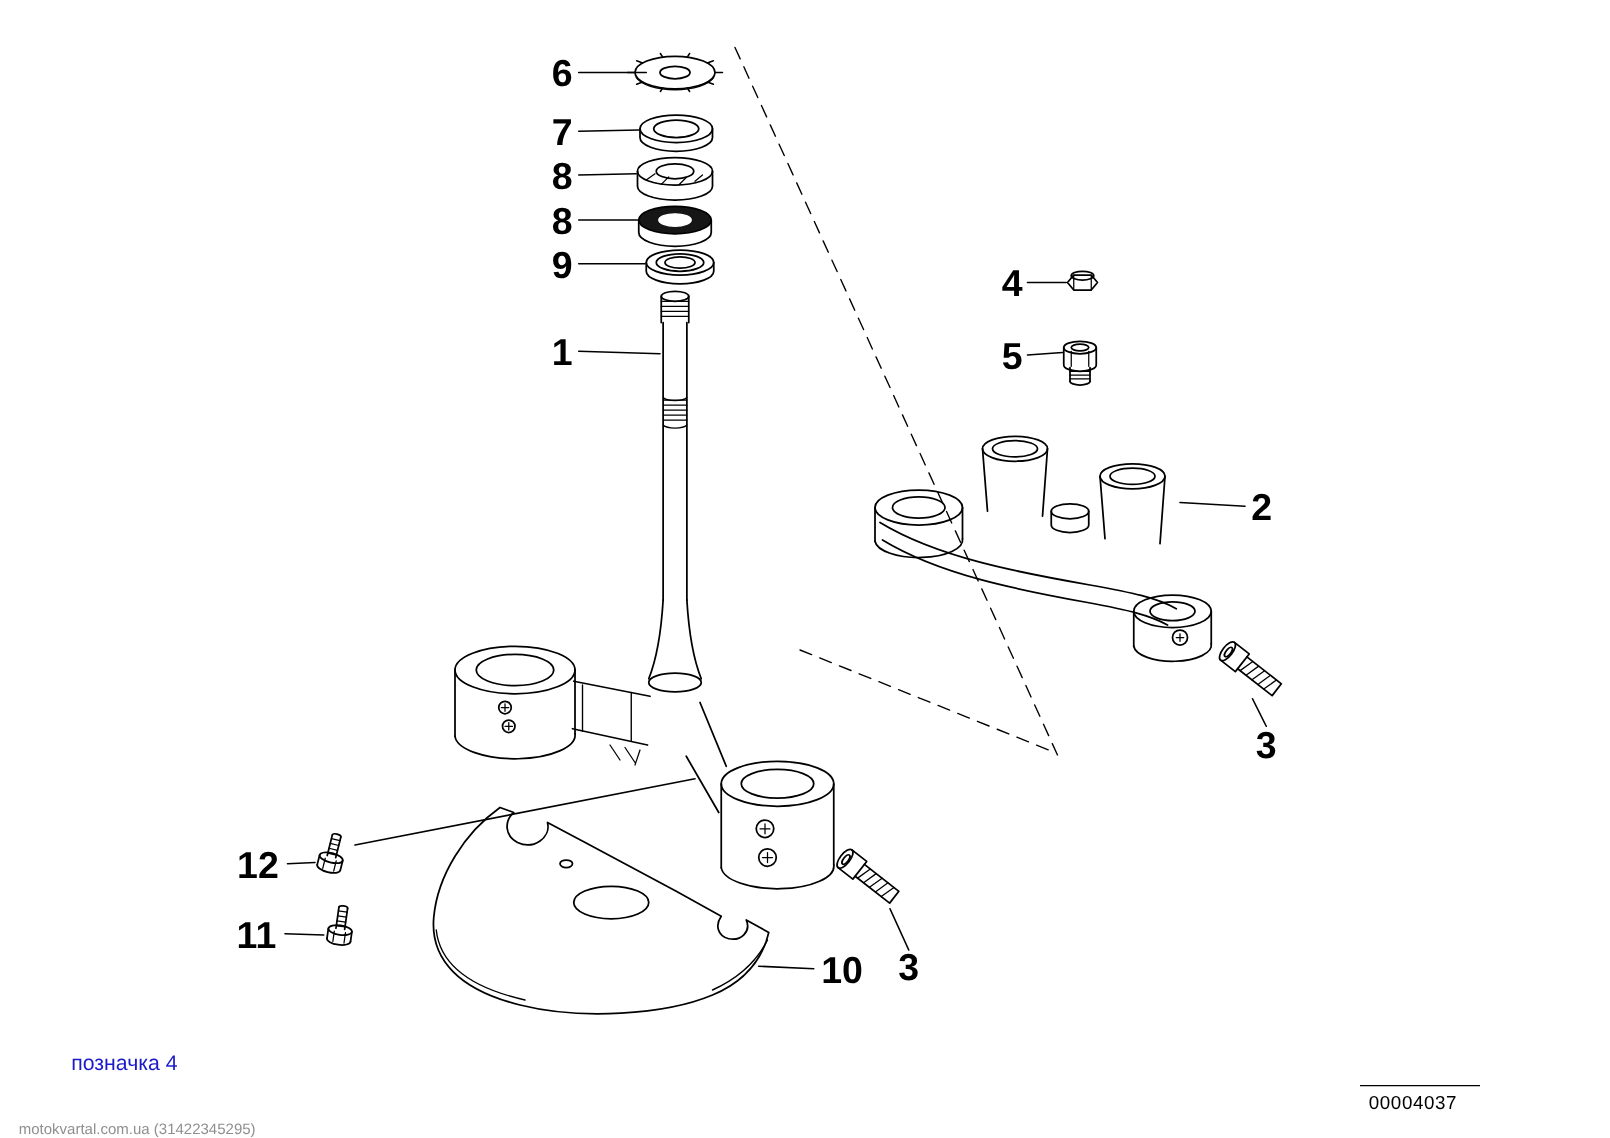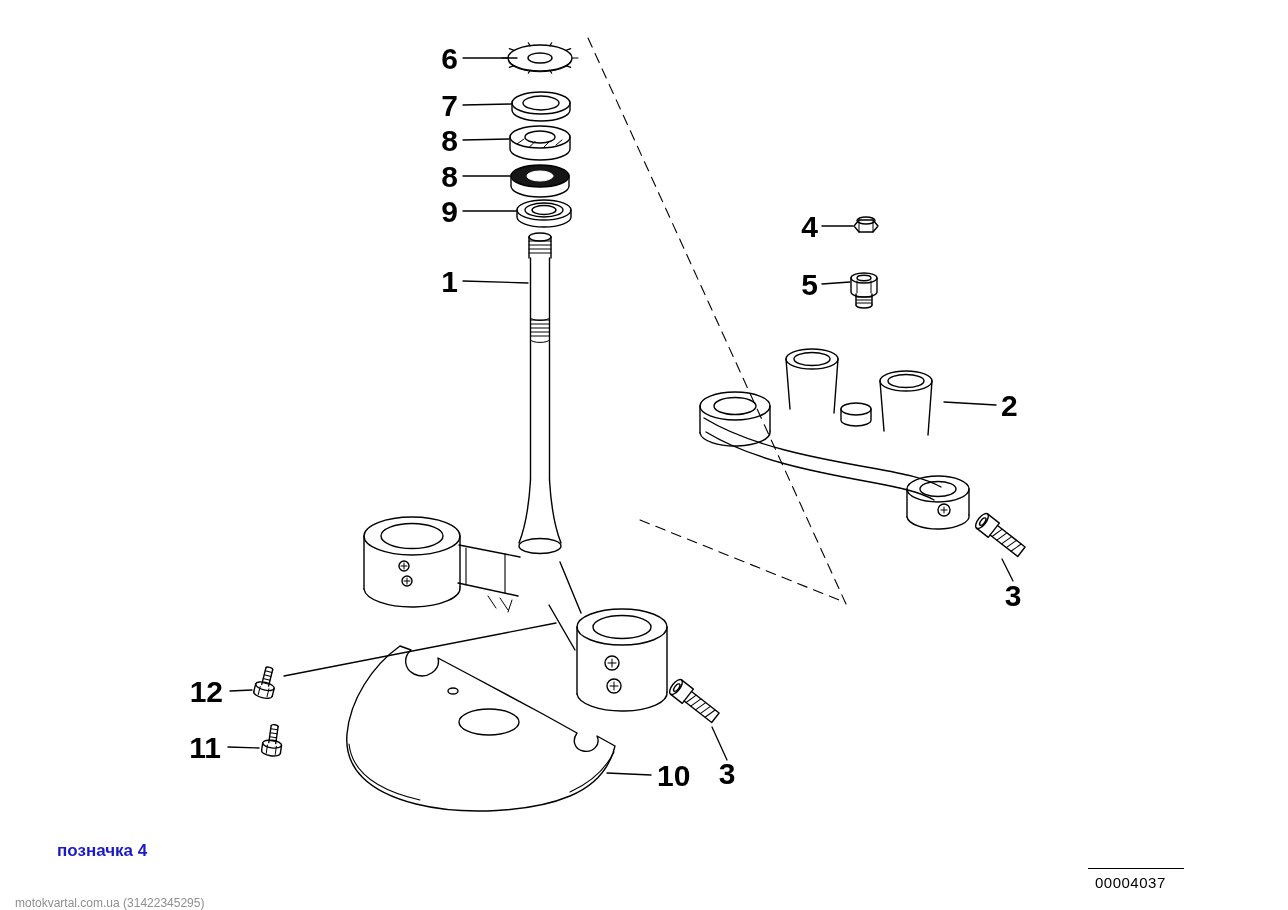--- a/index.html
+++ b/index.html
@@ -1,19 +1,19 @@
 <!DOCTYPE html>
 <html><head>
 <meta charset="utf-8">
 <style>
   html,body{margin:0;padding:0;background:#ffffff;}
   .page{position:relative;width:1288px;height:910px;background:#ffffff;
         font-family:"Liberation Sans",sans-serif;overflow:hidden;}
   .page svg{position:absolute;left:0;top:0;}
-  .footer-note{position:absolute;left:57px;top:841px;font-size:17px;font-weight:bold;color:#1b1acb;}
+  .footer-note{position:absolute;left:57px;top:841px;font-size:17px;font-weight:normal;color:#1b1acb;}
   .footer-watermark{position:absolute;left:15px;top:896px;font-size:12px;color:#8f8f8f;}
   .doc-rule{position:absolute;left:1088px;top:868px;width:96px;height:1px;background:#000;}
   .doc-number{position:absolute;left:1095px;top:874px;font-size:15px;color:#000;letter-spacing:.5px;}
 </style>
 </head>
 <body>
 
 <div class="page">
 
   <svg width="1288" height="910" viewBox="0 0 1288 910">

